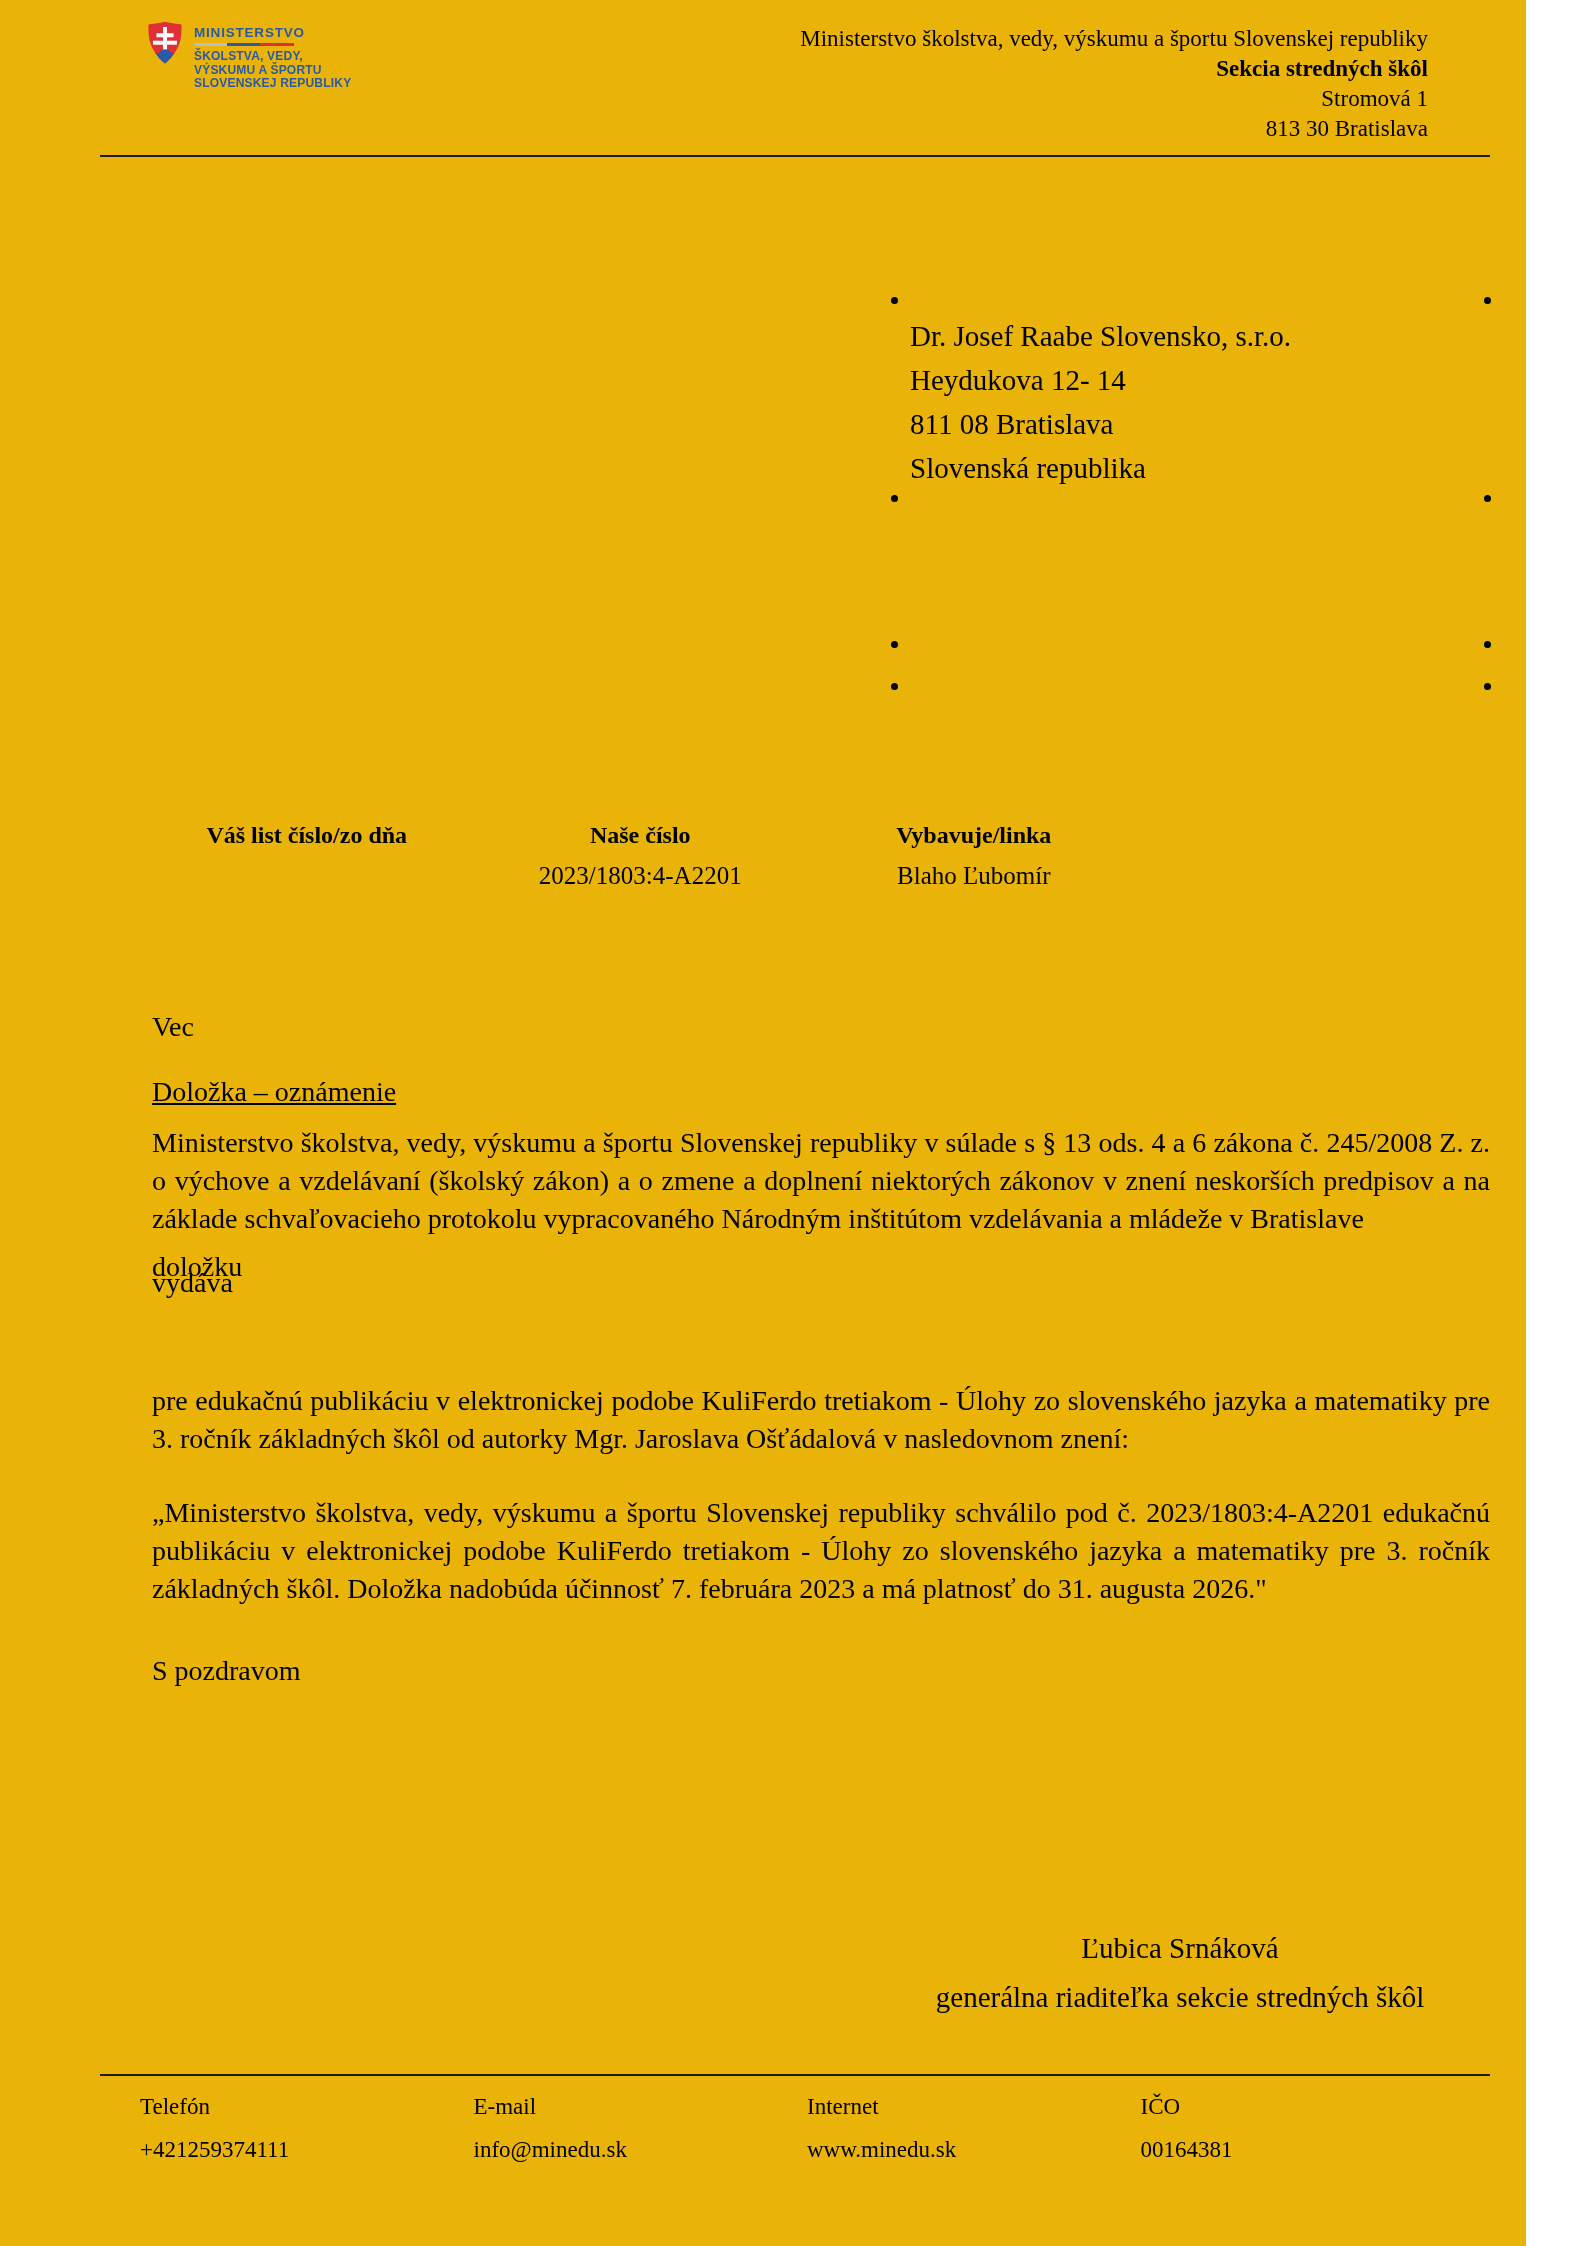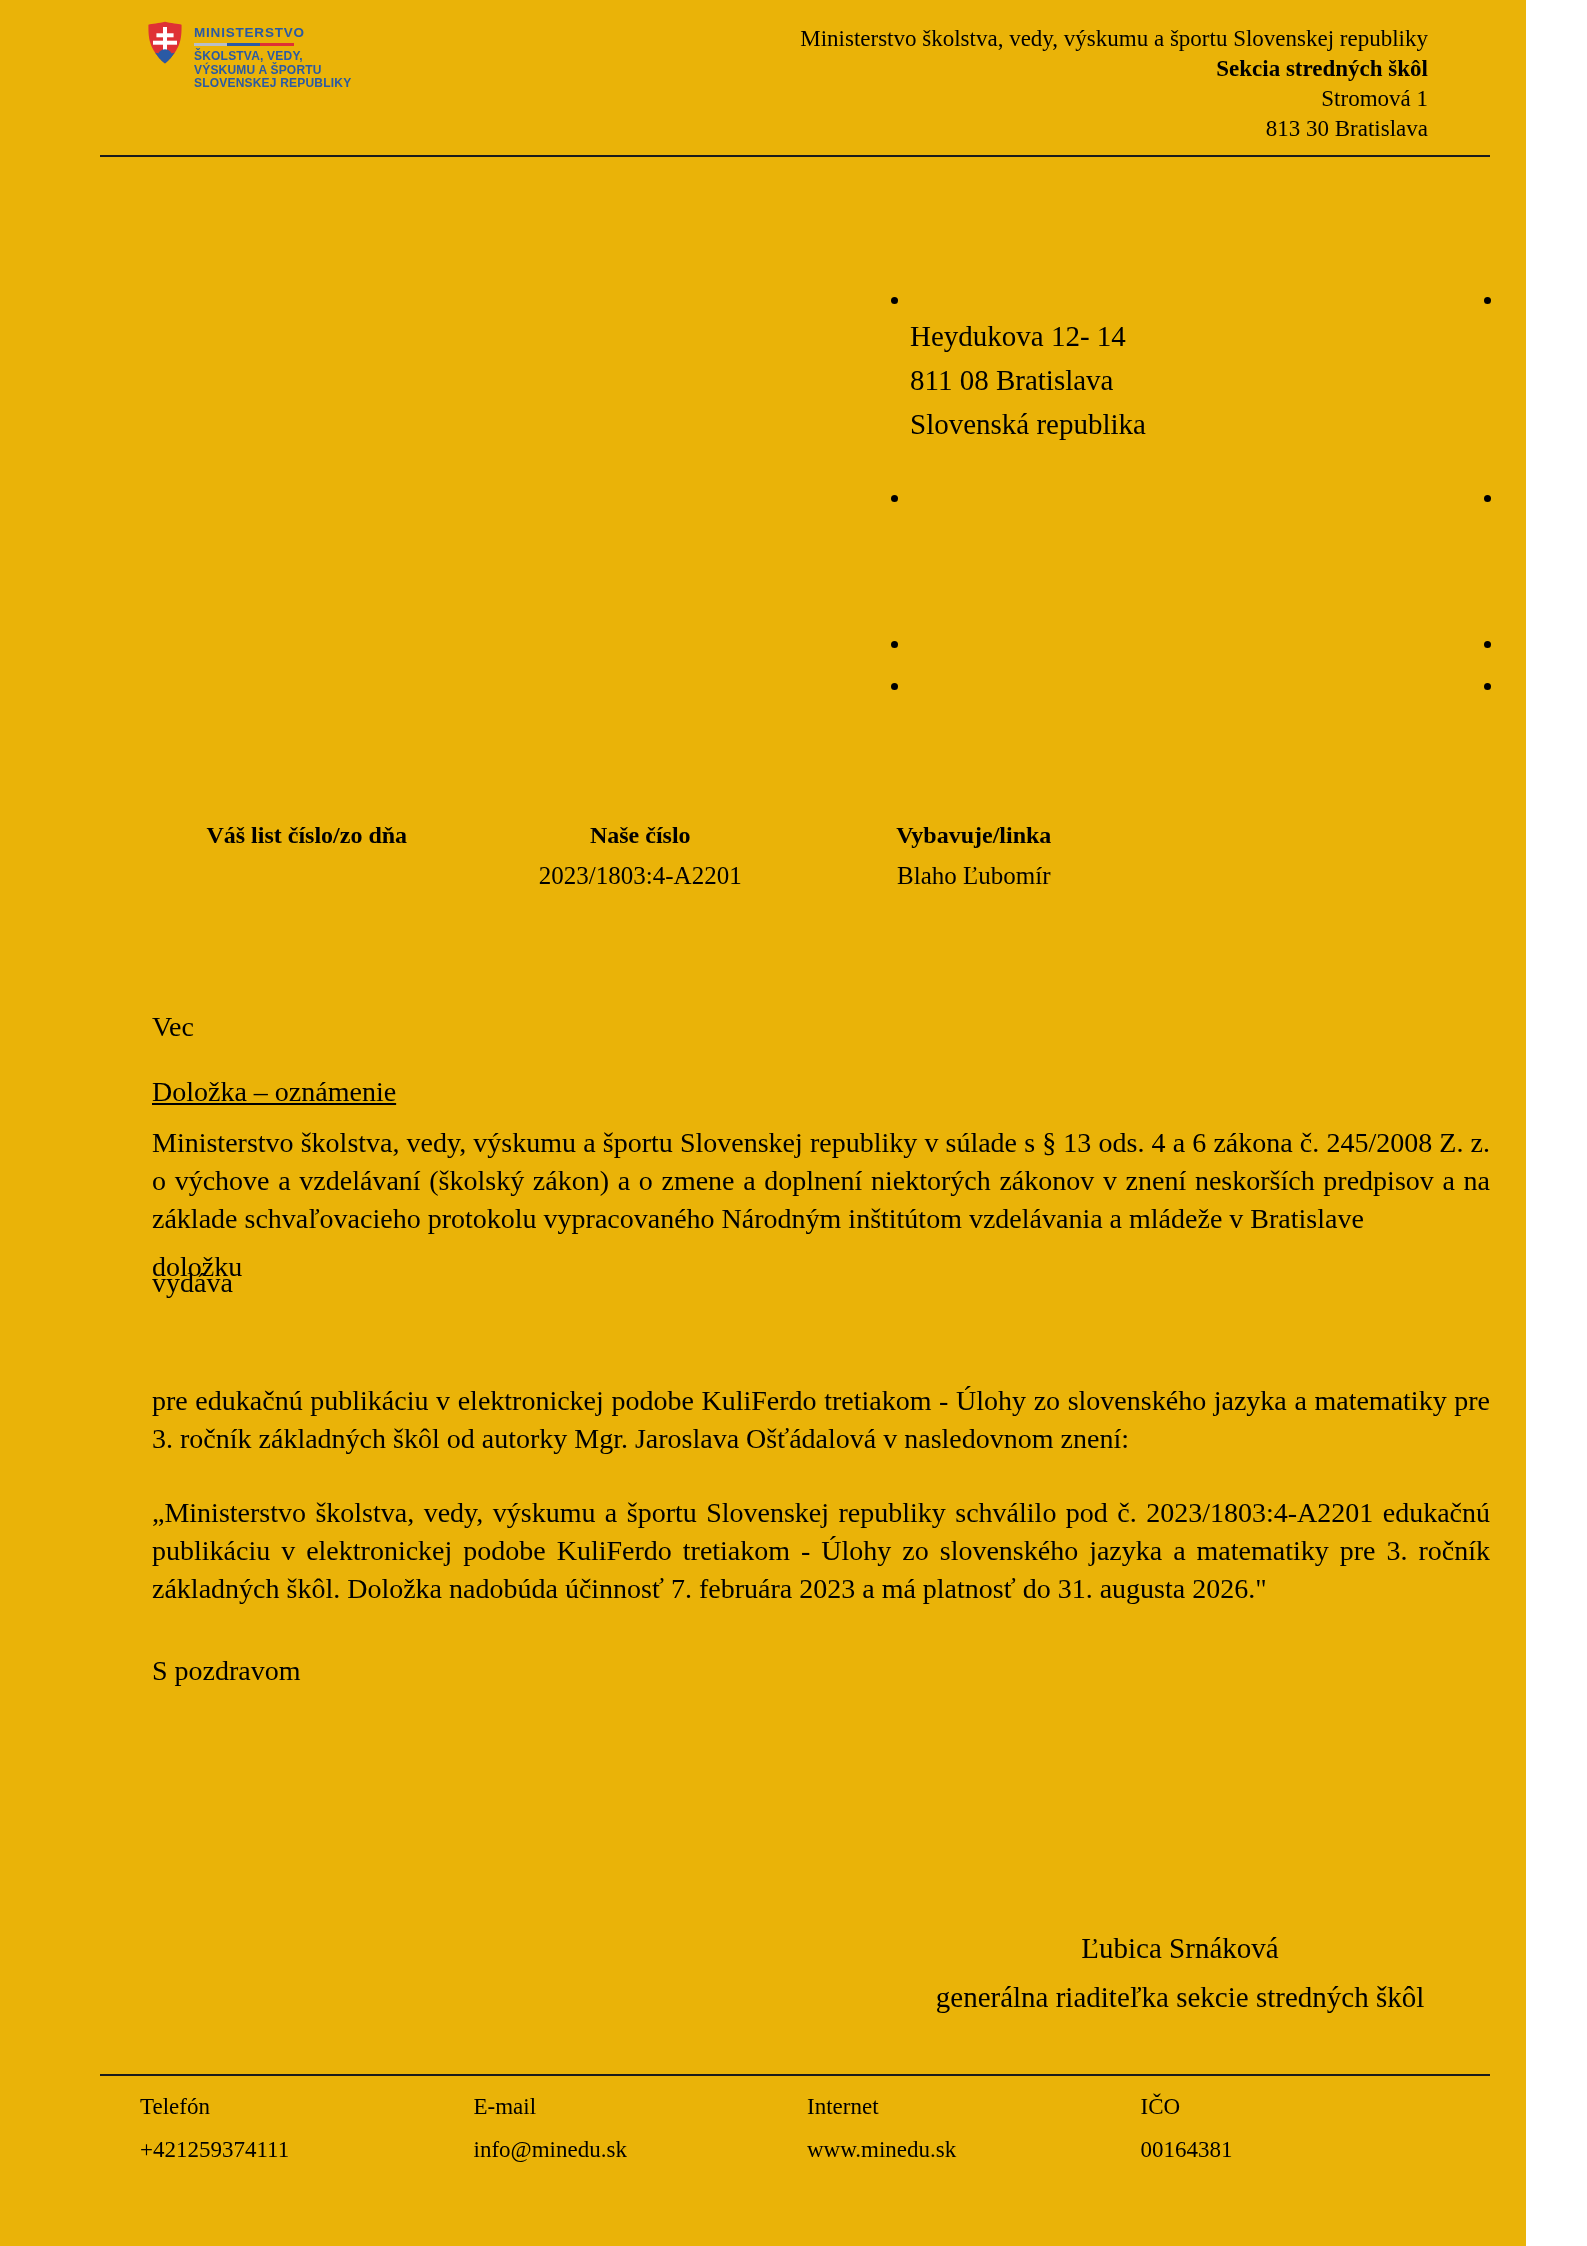--- a/index.html
+++ b/index.html
@@ -108,20 +108,21 @@
   <div class="dot" style="left:891px;top:297px;"></div>
   <div class="dot" style="left:1484px;top:297px;"></div>
   <div class="dot" style="left:891px;top:495px;"></div>
   <div class="dot" style="left:1484px;top:495px;"></div>
   <div class="dot" style="left:891px;top:641px;"></div>
   <div class="dot" style="left:1484px;top:641px;"></div>
   <div class="dot" style="left:891px;top:683px;"></div>
   <div class="dot" style="left:1484px;top:683px;"></div>
 
   <div class="recipient">
+    <div>Dr. Josef Raabe Slovensko, s.r.o.</div>
     <div>Heydukova 12- 14</div>
     <div>811 08 Bratislava</div>
     <div>Slovenská republika</div>
   </div>
 
   <div class="refrow">
     <div>
       <div class="ref-label">Váš list číslo/zo dňa</div>
     </div>
     <div>

